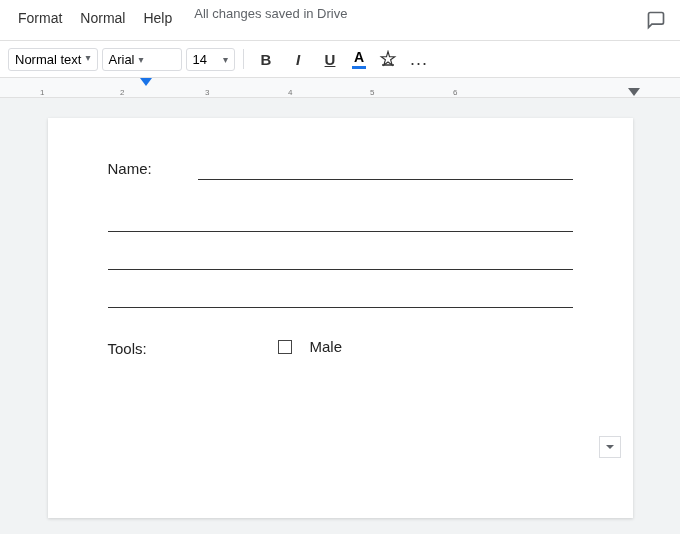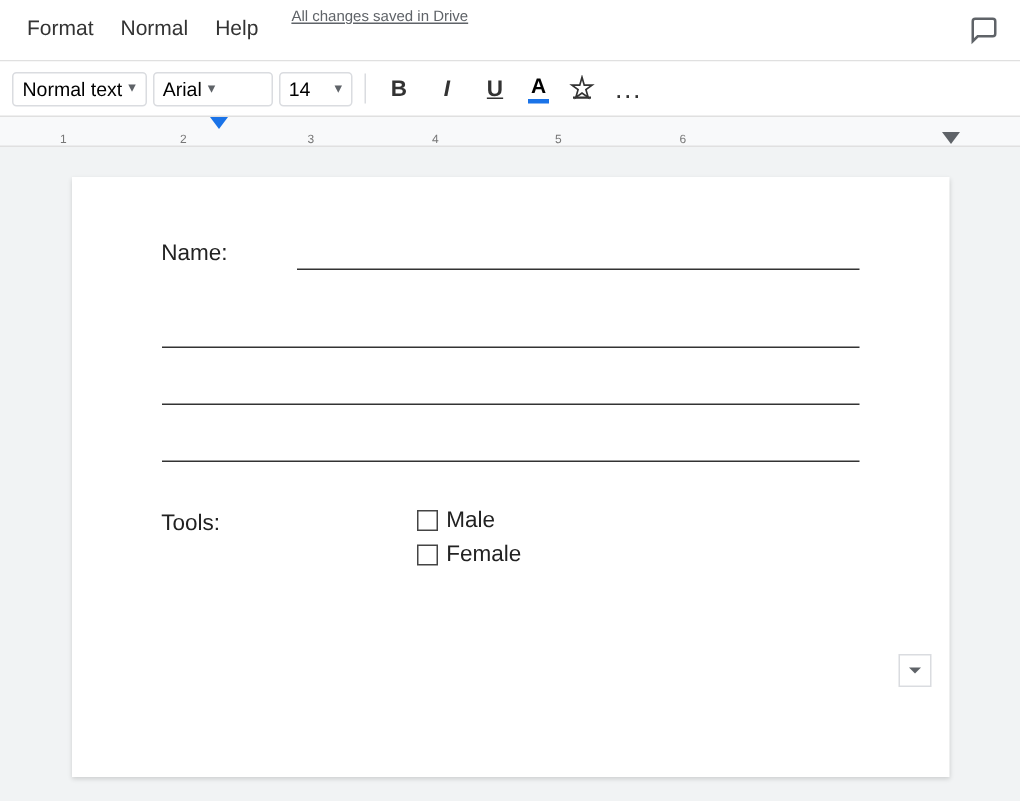--- a/index.html
+++ b/index.html
@@ -30,23 +30,22 @@
     }
     .menu-item {
       font-size: 14px;
       color: #333;
       padding: 4px 8px;
       cursor: pointer;
       border-radius: 3px;
     }
     .save-status {
       margin-left: 12px;
-      font-size: 10px;
+      font-size: 13px;
       color: #5f6368;
-      text-decoration: underline;
     }
     .menu-bar-right {
       margin-left: auto;
     }
     .comment-icon {
       width: 28px;
       height: 28px;
       display: flex;
       align-items: center;
       justify-content: center;
@@ -245,21 +244,21 @@
       font-size: 15px;
     }
     .gender-options {
       display: flex;
       flex-direction: column;
       gap: 6px;
     }
     .gender-option {
       display: flex;
       align-items: center;
-      gap: 6px;
+      gap: 18px;
       font-size: 15px;
       color: #222;
     }
     .checkbox-square {
       width: 14px;
       height: 14px;
       border: 1.5px solid #444;
       display: inline-block;
       flex-shrink: 0;
     }
@@ -365,25 +364,20 @@
       </div>
 
       <div class="form-row">
         <span class="form-label">Tools:</span>
         <div style="flex:1; padding-left: 80px;">
           <div class="gender-options">
             <div class="gender-option">
               <span class="checkbox-square"></span>
               <span>Male</span>
             </div>
-            <div class="gender-option">
-              <span class="checkbox-square"></span>
-              <span>Female</span>
-                <span class="cursor-after"></span>
-            </div>
           </div>
         </div>
       </div>
 
       <div class="dropdown-arrow-corner">
         <svg width="12" height="12" viewBox="0 0 12 12" fill="#5f6368">
           <path d="M2 4l4 4 4-4z"></path>
         </svg>
       </div>
 

